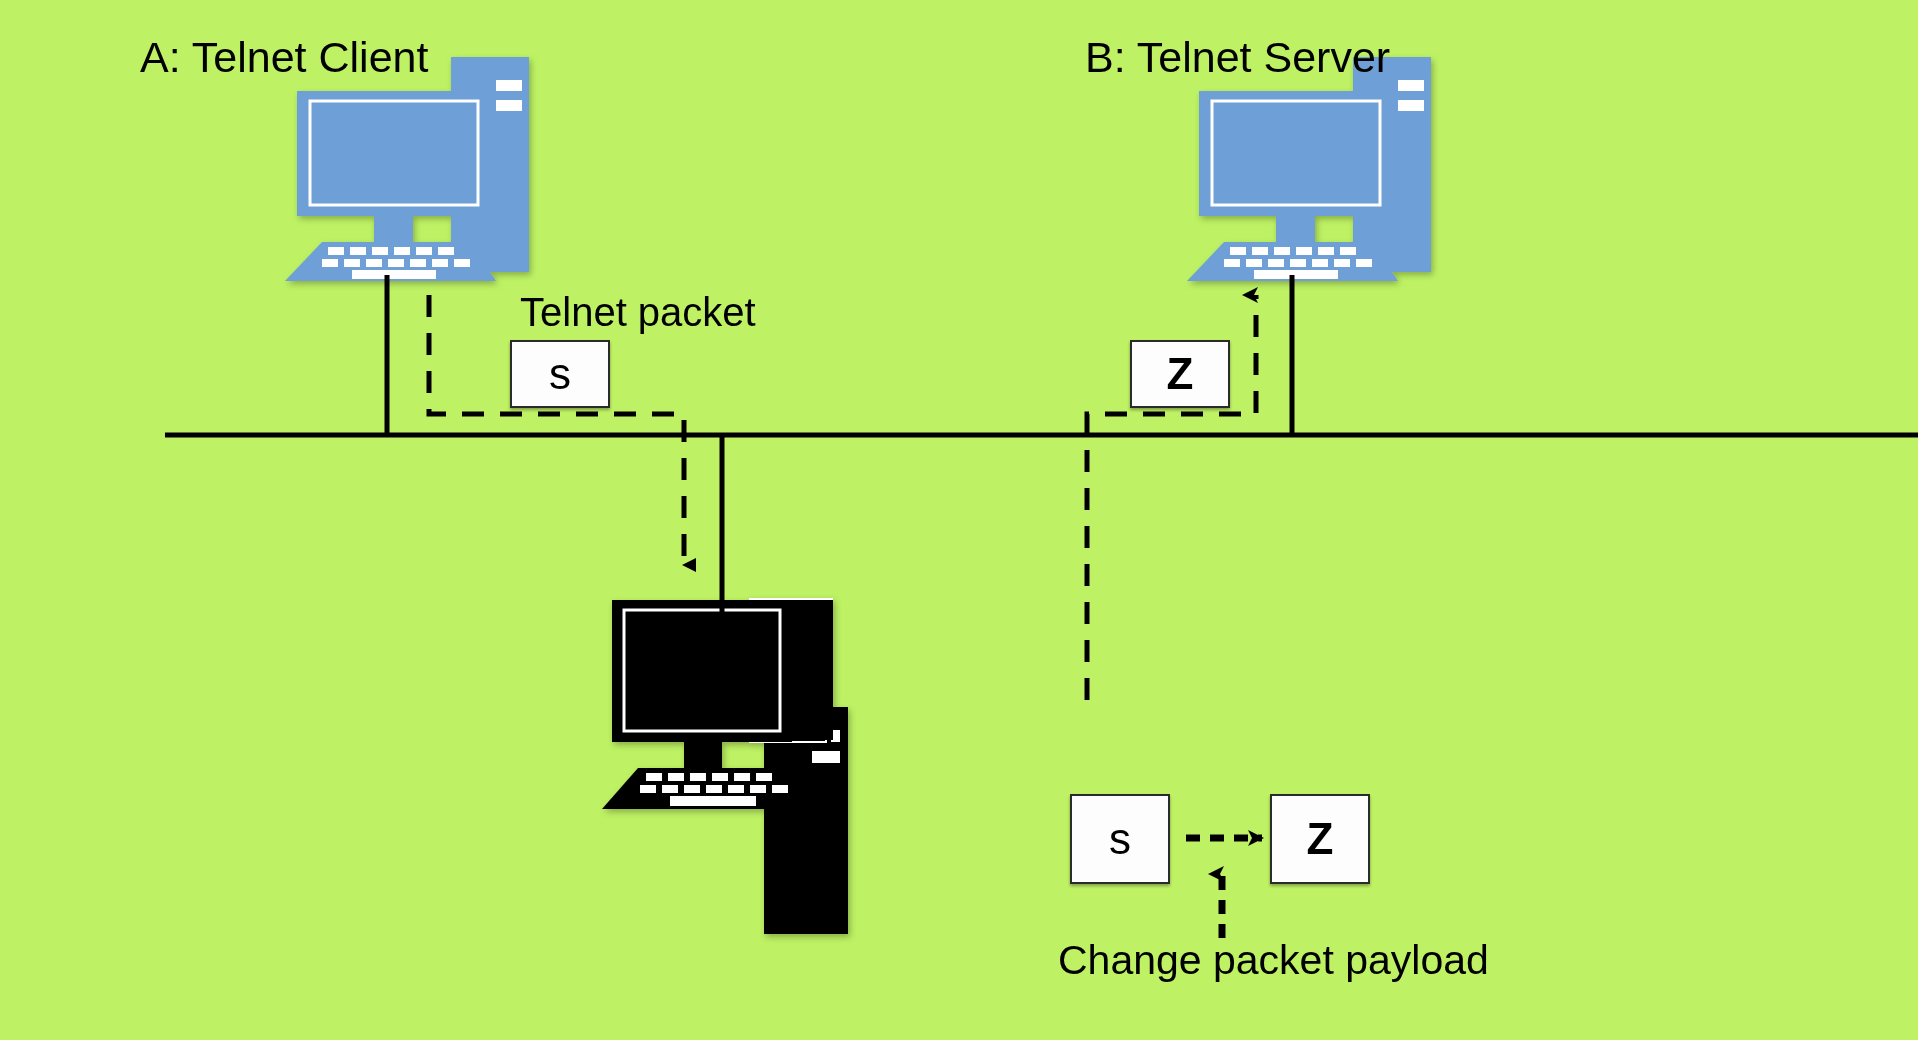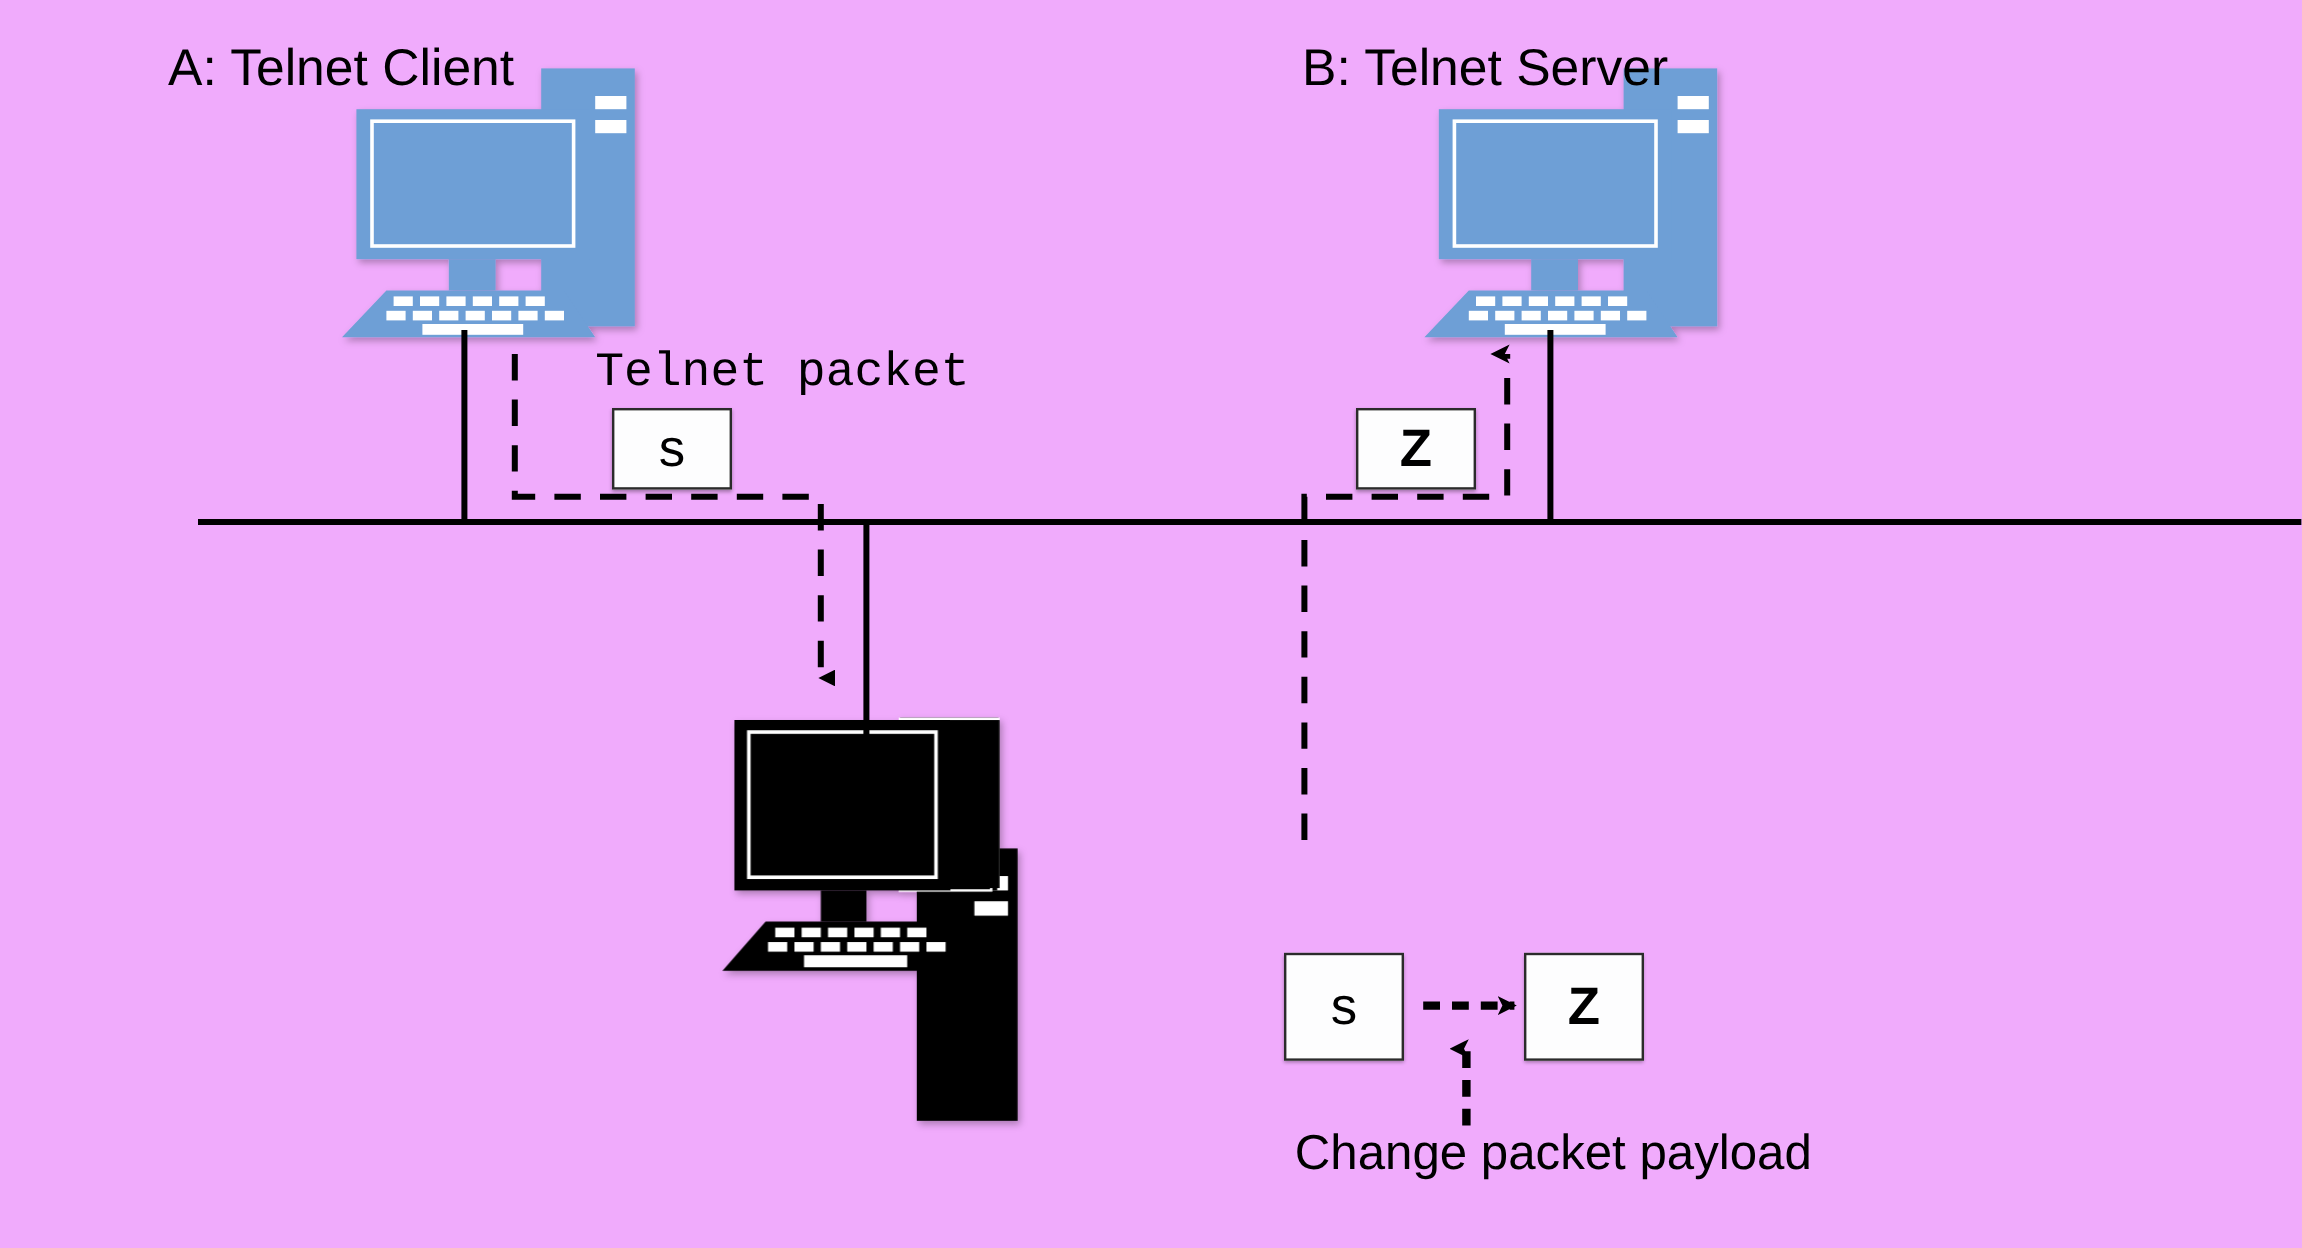--- a/index.html
+++ b/index.html
@@ -7,45 +7,46 @@
     padding: 0;
     background: #ffffff;
   }
   body {
     font-family: "Liberation Sans", sans-serif;
   }
   #canvas {
     position: relative;
     width: 1918px;
     height: 1040px;
-    background: #f0abfc;
+    background: #bef264;
     overflow: hidden;
   }
   svg.diagram-layer {
     position: absolute;
     left: 0;
     top: 0;
     width: 1918px;
     height: 1040px;
   }
   .node-label {
     position: absolute;
     font-family: "Liberation Sans", sans-serif;
     font-size: 43px;
     color: #000000;
     white-space: nowrap;
     line-height: 1;
   }
   .pkt-label {
     position: absolute;
-    font-family: Liberation Mono, monospace;
+    font-family: Liberation Sans, sans-serif;
     font-size: 40px;
     color: #000000;
     white-space: nowrap;
     line-height: 1;
+    margin-left: 24px;
   }
   .annot-label {
     position: absolute;
     font-family: "Liberation Sans", sans-serif;
     font-size: 41px;
     color: #000000;
     white-space: nowrap;
     line-height: 1;
   }
   .pkt-box {
@@ -213,15 +214,15 @@
   </div>
 
   <div class="pkt-box" style="left:1070px; top:794px; width:100px; height:90px;">
     <span class="glyph-s">s</span>
   </div>
 
   <div class="pkt-box" style="left:1270px; top:794px; width:100px; height:90px;">
     <span class="glyph-z">Z</span>
   </div>
 
-  <div class="annot-label" style="left:1058px; top:940px;margin-left:21px;">Change packet payload</div>
+  <div class="annot-label" style="left:1058px; top:940px;">Change packet payload</div>
 
 </div>
 
 </body></html>

